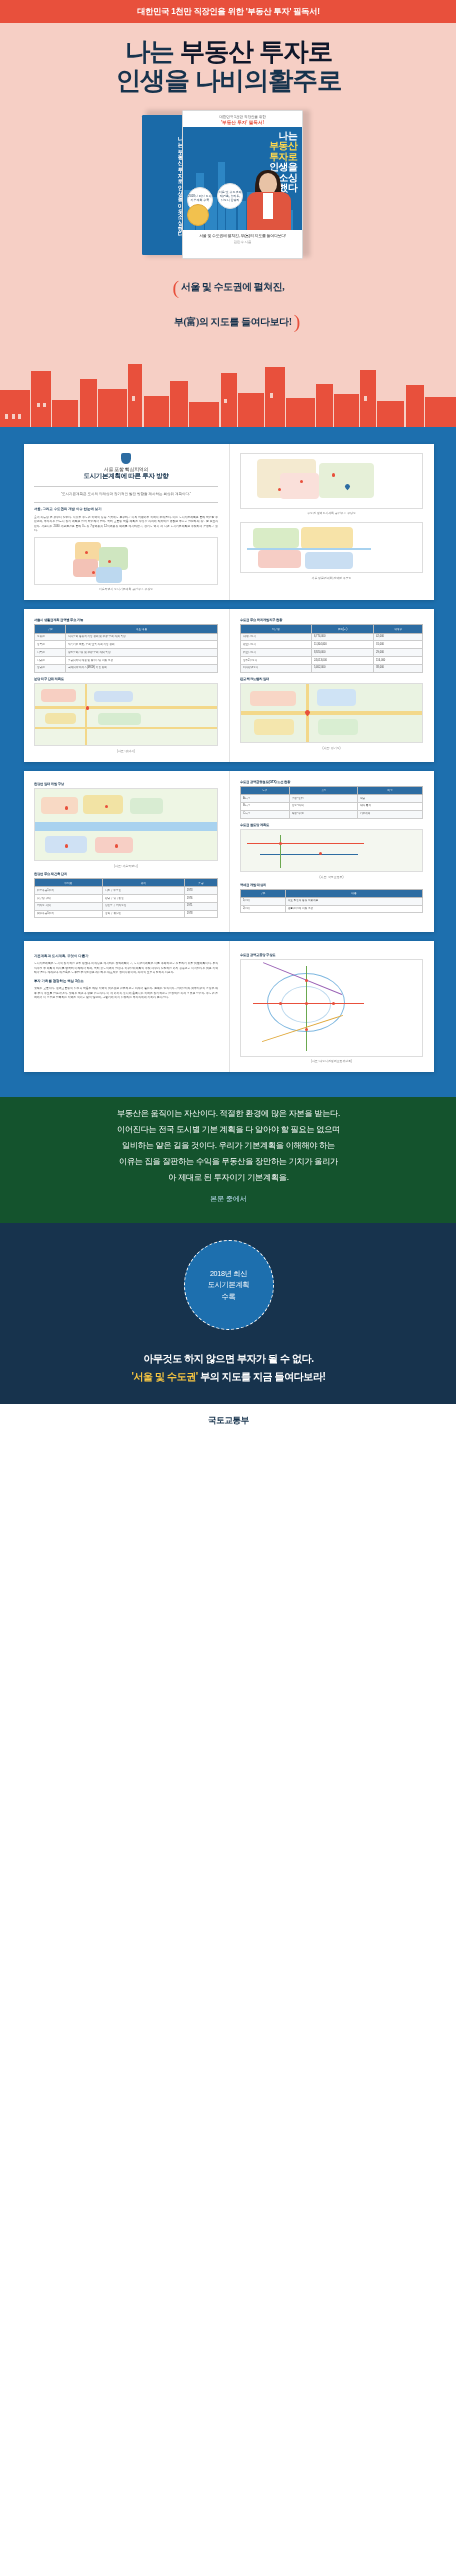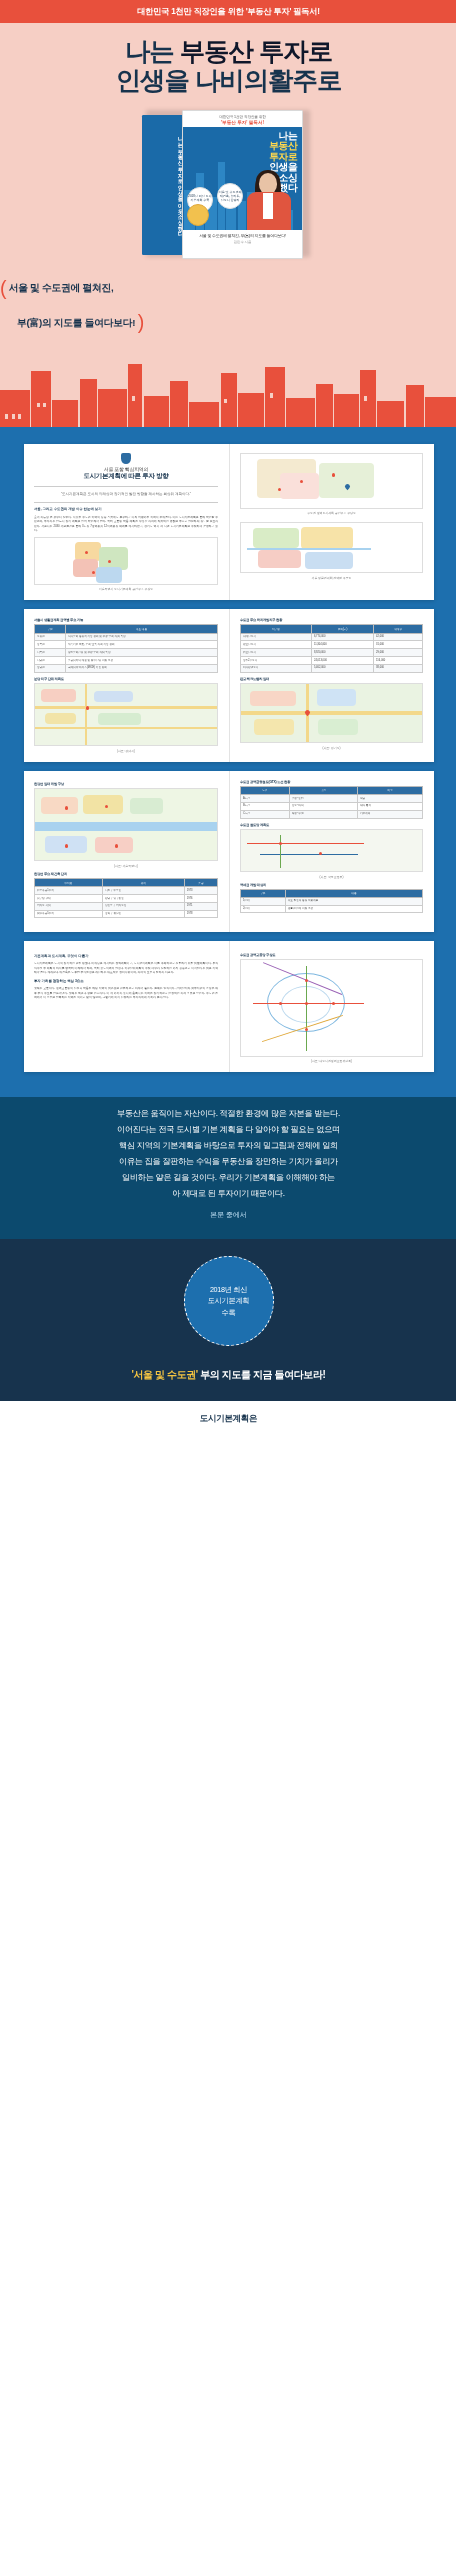--- a/index.html
+++ b/index.html
@@ -141,24 +141,25 @@
   }
 
   
   .skyline { position: relative; height: 78px; background: #f6cfc5; margin-top: 6.5px; }
   .skyline .bldg { position: absolute; bottom: 0; background: #e8503c; }
   .skyline .win { position: absolute; background: #f6cfc5; }
 
   
   .hero-quote {
     position: relative; z-index: 4;
-    color: #17334d;
+    text-align: center; color: #17334d;
     font-size: 9.8px; font-weight: bold; line-height: 1.75;
     letter-spacing: -0.3px;
     padding: 10.4px 0 2.6px;
+    font-family: Liberation Serif, serif;
   }
   .hero-quote .brk { color: #e8503c; font-size: 19.6px; vertical-align: -3.9px; font-weight: normal; }
 
   
   .preview { background: #1d6fae; padding: 17px 0 15.7px; }
   .spread {
     width: 410px; margin: 0 auto 9px;
     background: #ffffff;
     display: flex;
     box-shadow: 0 1.3px 3.9px rgba(0,0,0,0.18);
@@ -189,21 +190,21 @@
 
   
   .tbl { width:100%; border-collapse: collapse; font-size: 2.6px; margin-bottom: 4.6px; }
   .tbl caption { text-align:left; font-size:3.3px; font-weight:bold; color:#17334d; padding-bottom:2px; letter-spacing:-0.2px; }
   .tbl th { background:#2d6ca2; color:#fff; border:0.7px solid #bbb; padding:1.6px 1.3px; font-weight:normal; }
   .tbl td { border:0.7px solid #ccc; padding:1.6px 2px; color:#444; line-height:1.4; }
   .tbl tr:nth-child(even) td { background:#f6f8fa; }
   .fig-title { font-size:3.3px; font-weight:bold; color:#17334d; margin: 2.6px 0 2px; letter-spacing:-0.2px; }
 
   
-  .quote-band { background: #0c4a6e; padding: 9px 0 19.6px; text-align:center; }
+  .quote-band { background: #14532d; padding: 9px 0 19.6px; text-align:center; }
   .quote-band .qtxt {
     color:#ffffff; font-size: 8.2px; line-height: 1.95; letter-spacing:-0.3px;
   }
   .quote-band .qauthor { color:#bfe0f5; font-size: 6.9px; margin-top: 7.8px; }
 
   
   .features { background:#17334d; padding: 17px 0 14.4px; }
   .feat-row { display:flex; justify-content:center; gap: 19.6px; }
   .feat {
     width: 90px; height: 90px; border-radius: 50%;
@@ -601,44 +602,44 @@
         </div>
         <div class="pcap">(자료: 대도시권광역교통위원회)</div>
       </div>
     </div>
   </div>
 
   <div class="quote-band">
     <div class="qtxt">
       <div>부동산은 움직이는 자산이다. 적절한 환경에 많은 자본을 받는다.</div>
       <div>이어진다는 전국 도시별 기본 계획을 다 알아야 할 필요는 없으며</div>
-      <div>핵심 지역의 기본계획을 바탕으로 투자의 밑그림과 전체에 일희</div>
+      <div>일비하는 얕은 길을 것이다. 우리가 기본계획을 이해해야 하는</div>
       <div>이유는 집을 잘판하는 수익을 무동산을 장만하는 기치가 울리가</div>
-      <div>일비하는 얕은 길을 것이다. 우리가 기본계획을 이해해야 하는</div>
-      <div>아 제대로 된 투자이기 때문이다.</div>
+      <div>아 제대로 된 투자이기 기본계획을.</div>
     </div>
     <div class="qauthor">본문 중에서</div>
   </div>
 
   <div class="features">
     <div class="feat-row">
       <div class="feat">
         <span>2018년 최신</span>
         <span>도시기본계획</span>
         <span>수록</span>
       </div>
     </div>
   </div>
 
   <div class="closing">
     <div class="c1">
+      <div>아무것도 하지 않으면 부자가 될 수 없다.</div>
       <div>
         <span class="hl">'서울 및 수도권' </span><span>부의 지도를 지금 들여다보라!</span>
       </div>
     </div>
   </div>
 
   <div class="footer">
-    <div class="logo">도시기본계획은</div>
+    <div class="logo">국토교통부</div>
   </div>
 
 </div>
 
 
 </body></html>

